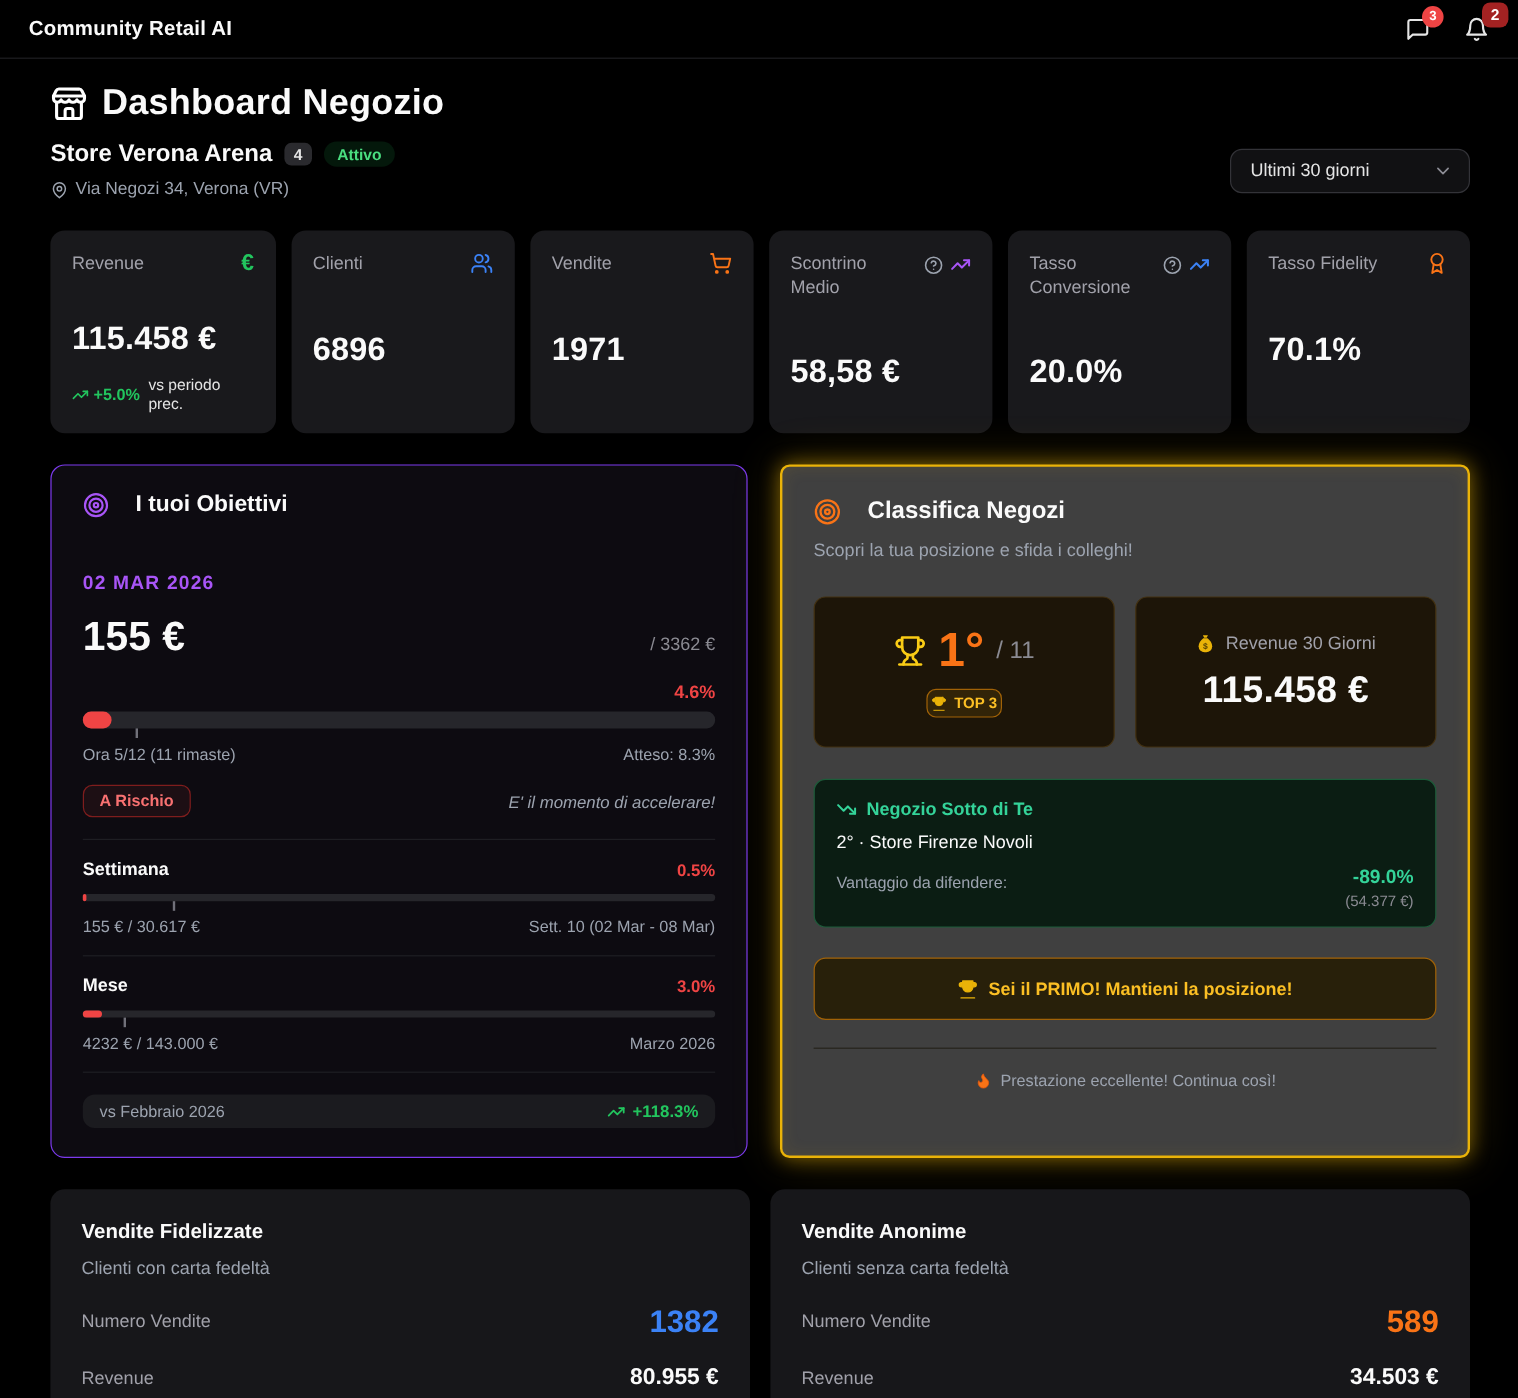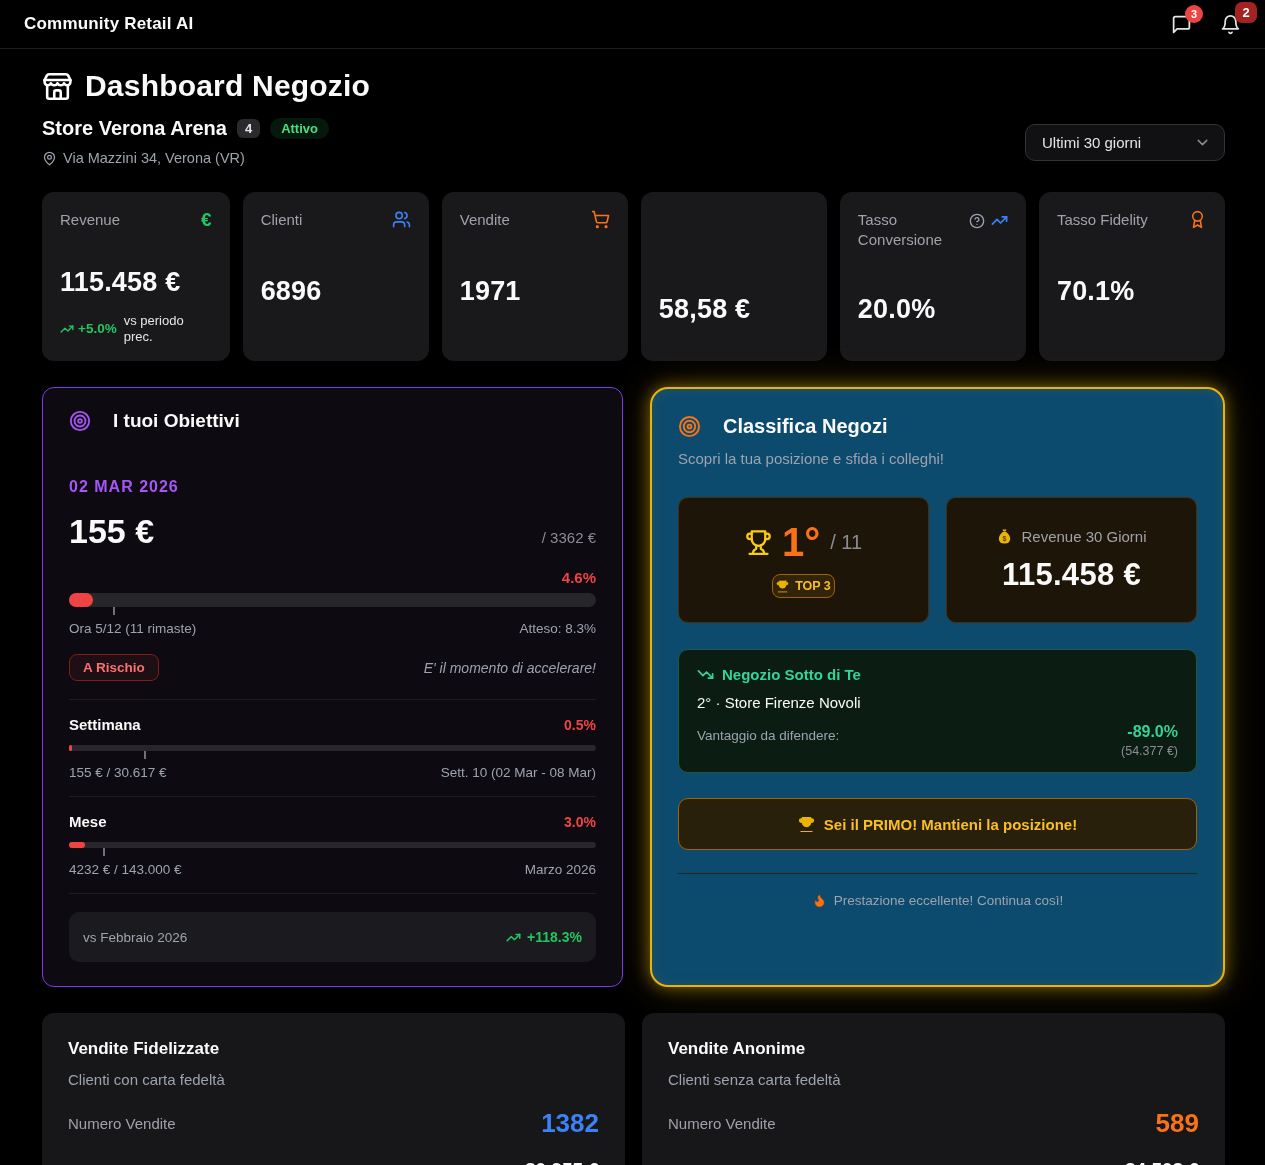--- a/index.html
+++ b/index.html
@@ -93,29 +93,29 @@
     color:#f87171; border:1px solid #7f1d1d; background:rgba(239,68,68,.07);
     font-size:13.5px; font-weight:700; border-radius:8px; padding:5px 13px;
   }
   .risk-hint { color:#9ca3af; font-size:14px; font-style:italic; }
   .sect { margin-top:16px; padding-bottom:16px; border-bottom:1px solid #1e1e23; }
   .sect:last-of-type { border-bottom:none; }
   .sect-head { display:flex; justify-content:space-between; align-items:center; }
   .sect-title { font-size:15px; font-weight:700; }
   .sect-pct { color:#ef4444; font-size:14px; font-weight:700; }
   .vs-box {
-    margin-top:18px; background:#1b1b1f; border-radius:10px; height:50px;
+    margin-top:18px; background:#1b1b1f; border-radius:10px; height:28px;
     display:flex; align-items:center; justify-content:space-between; padding:0 14px;
   }
   .vs-label { color:#9ca3af; font-size:13.5px; }
   .vs-value { color:#22c55e; font-size:14px; font-weight:800; display:flex; align-items:center; gap:6px; }
 
   
   .classifica {
-    background:#0c4a6e; border:2px solid #eab308; border-radius:18px;
+    background:#404040; border:2px solid #eab308; border-radius:8px;
     padding:22px 26px 20px; min-height:558px;
     box-shadow:0 0 16px rgba(234,179,8,.50), 0 0 40px rgba(234,179,8,.22), inset 0 0 14px rgba(234,179,8,.10);
   }
   .cls-sub { color:#9ca3af; font-size:15px; margin-top:12px; }
   .cls-cards { display:grid; grid-template-columns:1fr 1fr; gap:17px; margin-top:30px; }
   .cls-card {
     background:#1d1508; border:1px solid #433111; border-radius:10px; min-height:126px;
     display:flex; flex-direction:column; align-items:center; justify-content:center; gap:12px; padding:12px;
   }
   .rank-row { display:flex; align-items:center; gap:10px; }
@@ -204,21 +204,21 @@
     <span class="status-badge">Attivo</span>
   </div>
 
   <div class="addr-row">
     <span>
       <svg width="15" height="15" viewBox="0 0 24 24" fill="none" stroke="currentColor" stroke-width="2" stroke-linecap="round" stroke-linejoin="round">
           <path d="M20 10c0 6-8 12-8 12s-8-6-8-12a8 8 0 0 1 16 0Z"></path>
           <circle cx="12" cy="10" r="3"></circle>
         </svg>
     </span>
-    <span>Via Mazzini 34, Verona (VR)</span>
+    <span>Via Negozi 34, Verona (VR)</span>
   </div>
 
   <div class="period-select">
     <span>Ultimi 30 giorni</span>
     <span style="color:#8b8b93">
       <svg width="17" height="17" viewBox="0 0 24 24" fill="none" stroke="currentColor" stroke-width="2" stroke-linecap="round" stroke-linejoin="round">
           <path d="m6 9 6 6 6-6"></path>
         </svg>
     </span>
   </div>
@@ -270,20 +270,38 @@
               <circle cx="19" cy="21" r="1"></circle>
               <path d="M2.05 2.05h2l2.66 12.42a2 2 0 0 0 2 1.58h9.78a2 2 0 0 0 1.95-1.57l1.65-7.43H5.12"></path>
             </svg>
         </span>
       </div>
       <div class="kpi-value">1971</div>
       <div style="height:38px"></div>
     </div>
 
     <div class="kpi-card tall-label">
+      <div class="kpi-head">
+        <span class="kpi-label">Scontrino Medio</span>
+        <span class="kpi-iconrow">
+          <span style="color:#9ca3af">
+            <svg width="16" height="16" viewBox="0 0 24 24" fill="none" stroke="currentColor" stroke-width="2" stroke-linecap="round" stroke-linejoin="round">
+                <circle cx="12" cy="12" r="10"></circle>
+                <path d="M9.09 9a3 3 0 0 1 5.83 1c0 2-3 3-3 3"></path>
+                <path d="M12 17h.01"></path>
+              </svg>
+          </span>
+          <span style="color:#a855f7">
+            <svg width="17" height="17" viewBox="0 0 24 24" fill="none" stroke="currentColor" stroke-width="2.4" stroke-linecap="round" stroke-linejoin="round">
+                <polyline points="22 7 13.5 15.5 8.5 10.5 2 17"></polyline>
+                <polyline points="16 7 22 7 22 13"></polyline>
+              </svg>
+          </span>
+        </span>
+      </div>
       <div class="kpi-value">58,58 €</div>
       <div style="height:20px"></div>
     </div>
 
     <div class="kpi-card tall-label">
       <div class="kpi-head">
         <span class="kpi-label">Tasso Conversione</span>
         <span class="kpi-iconrow">
           <span style="color:#9ca3af">
             <svg width="16" height="16" viewBox="0 0 24 24" fill="none" stroke="currentColor" stroke-width="2" stroke-linecap="round" stroke-linejoin="round">

